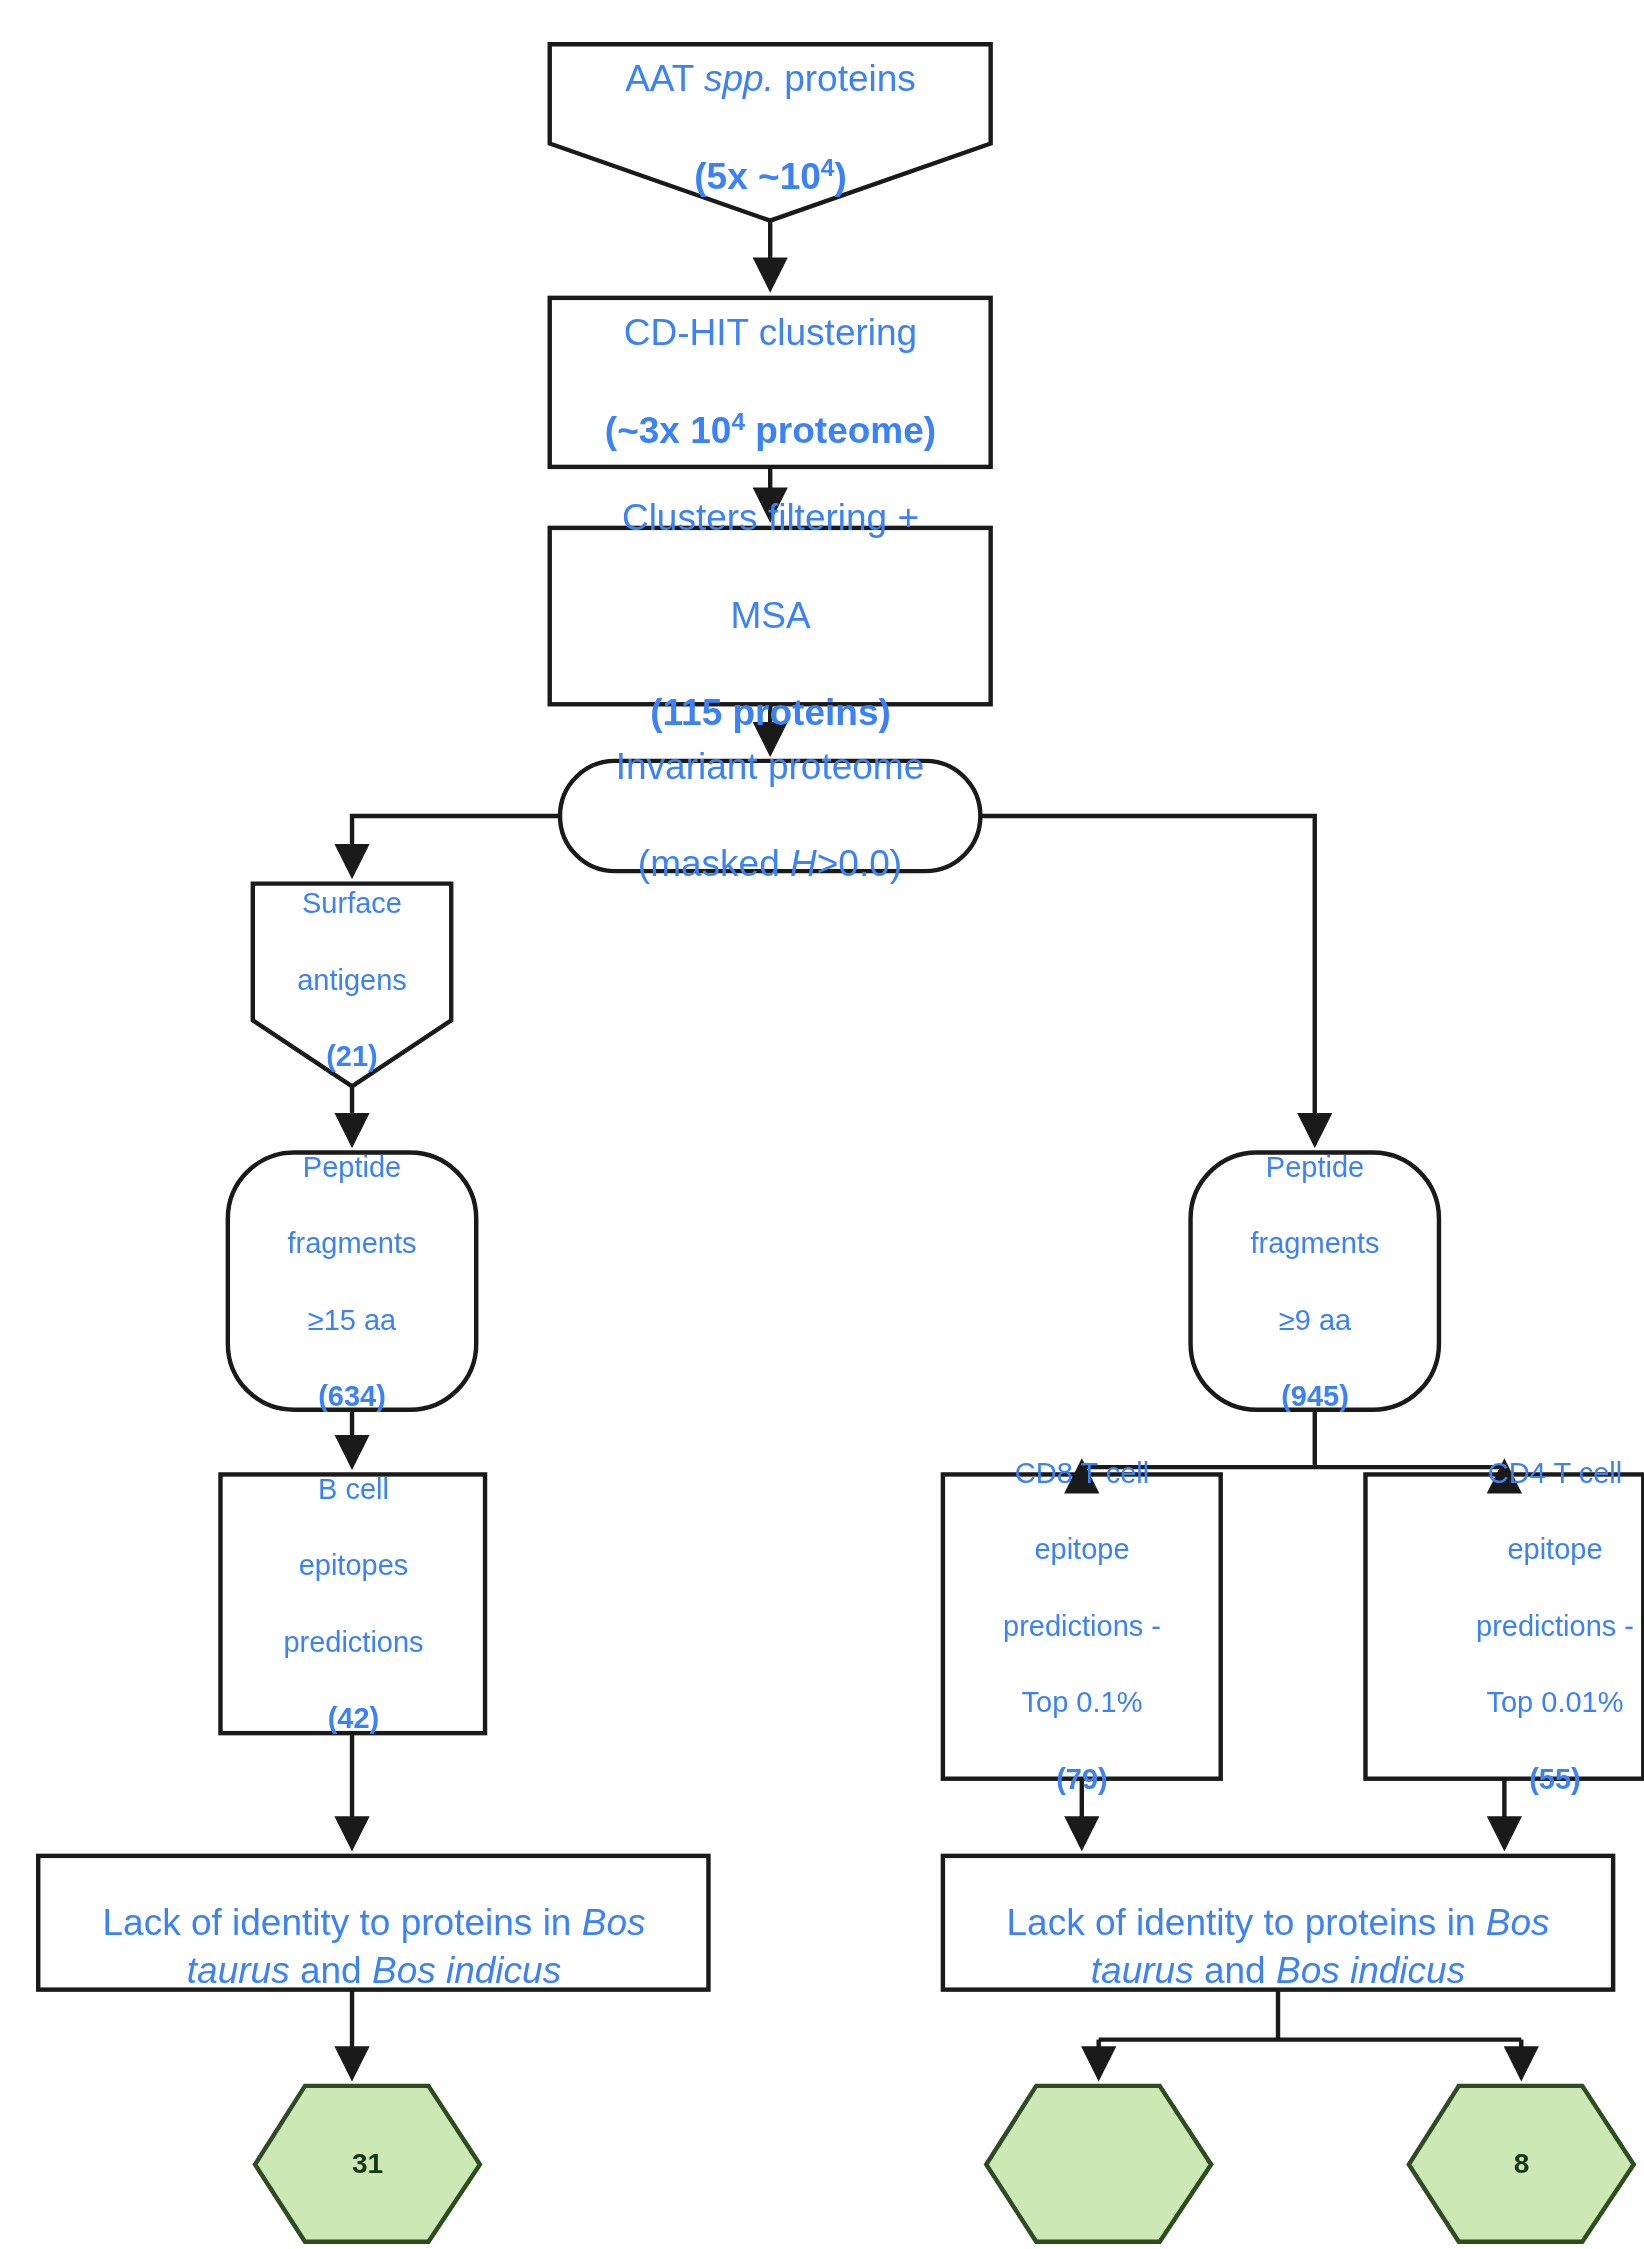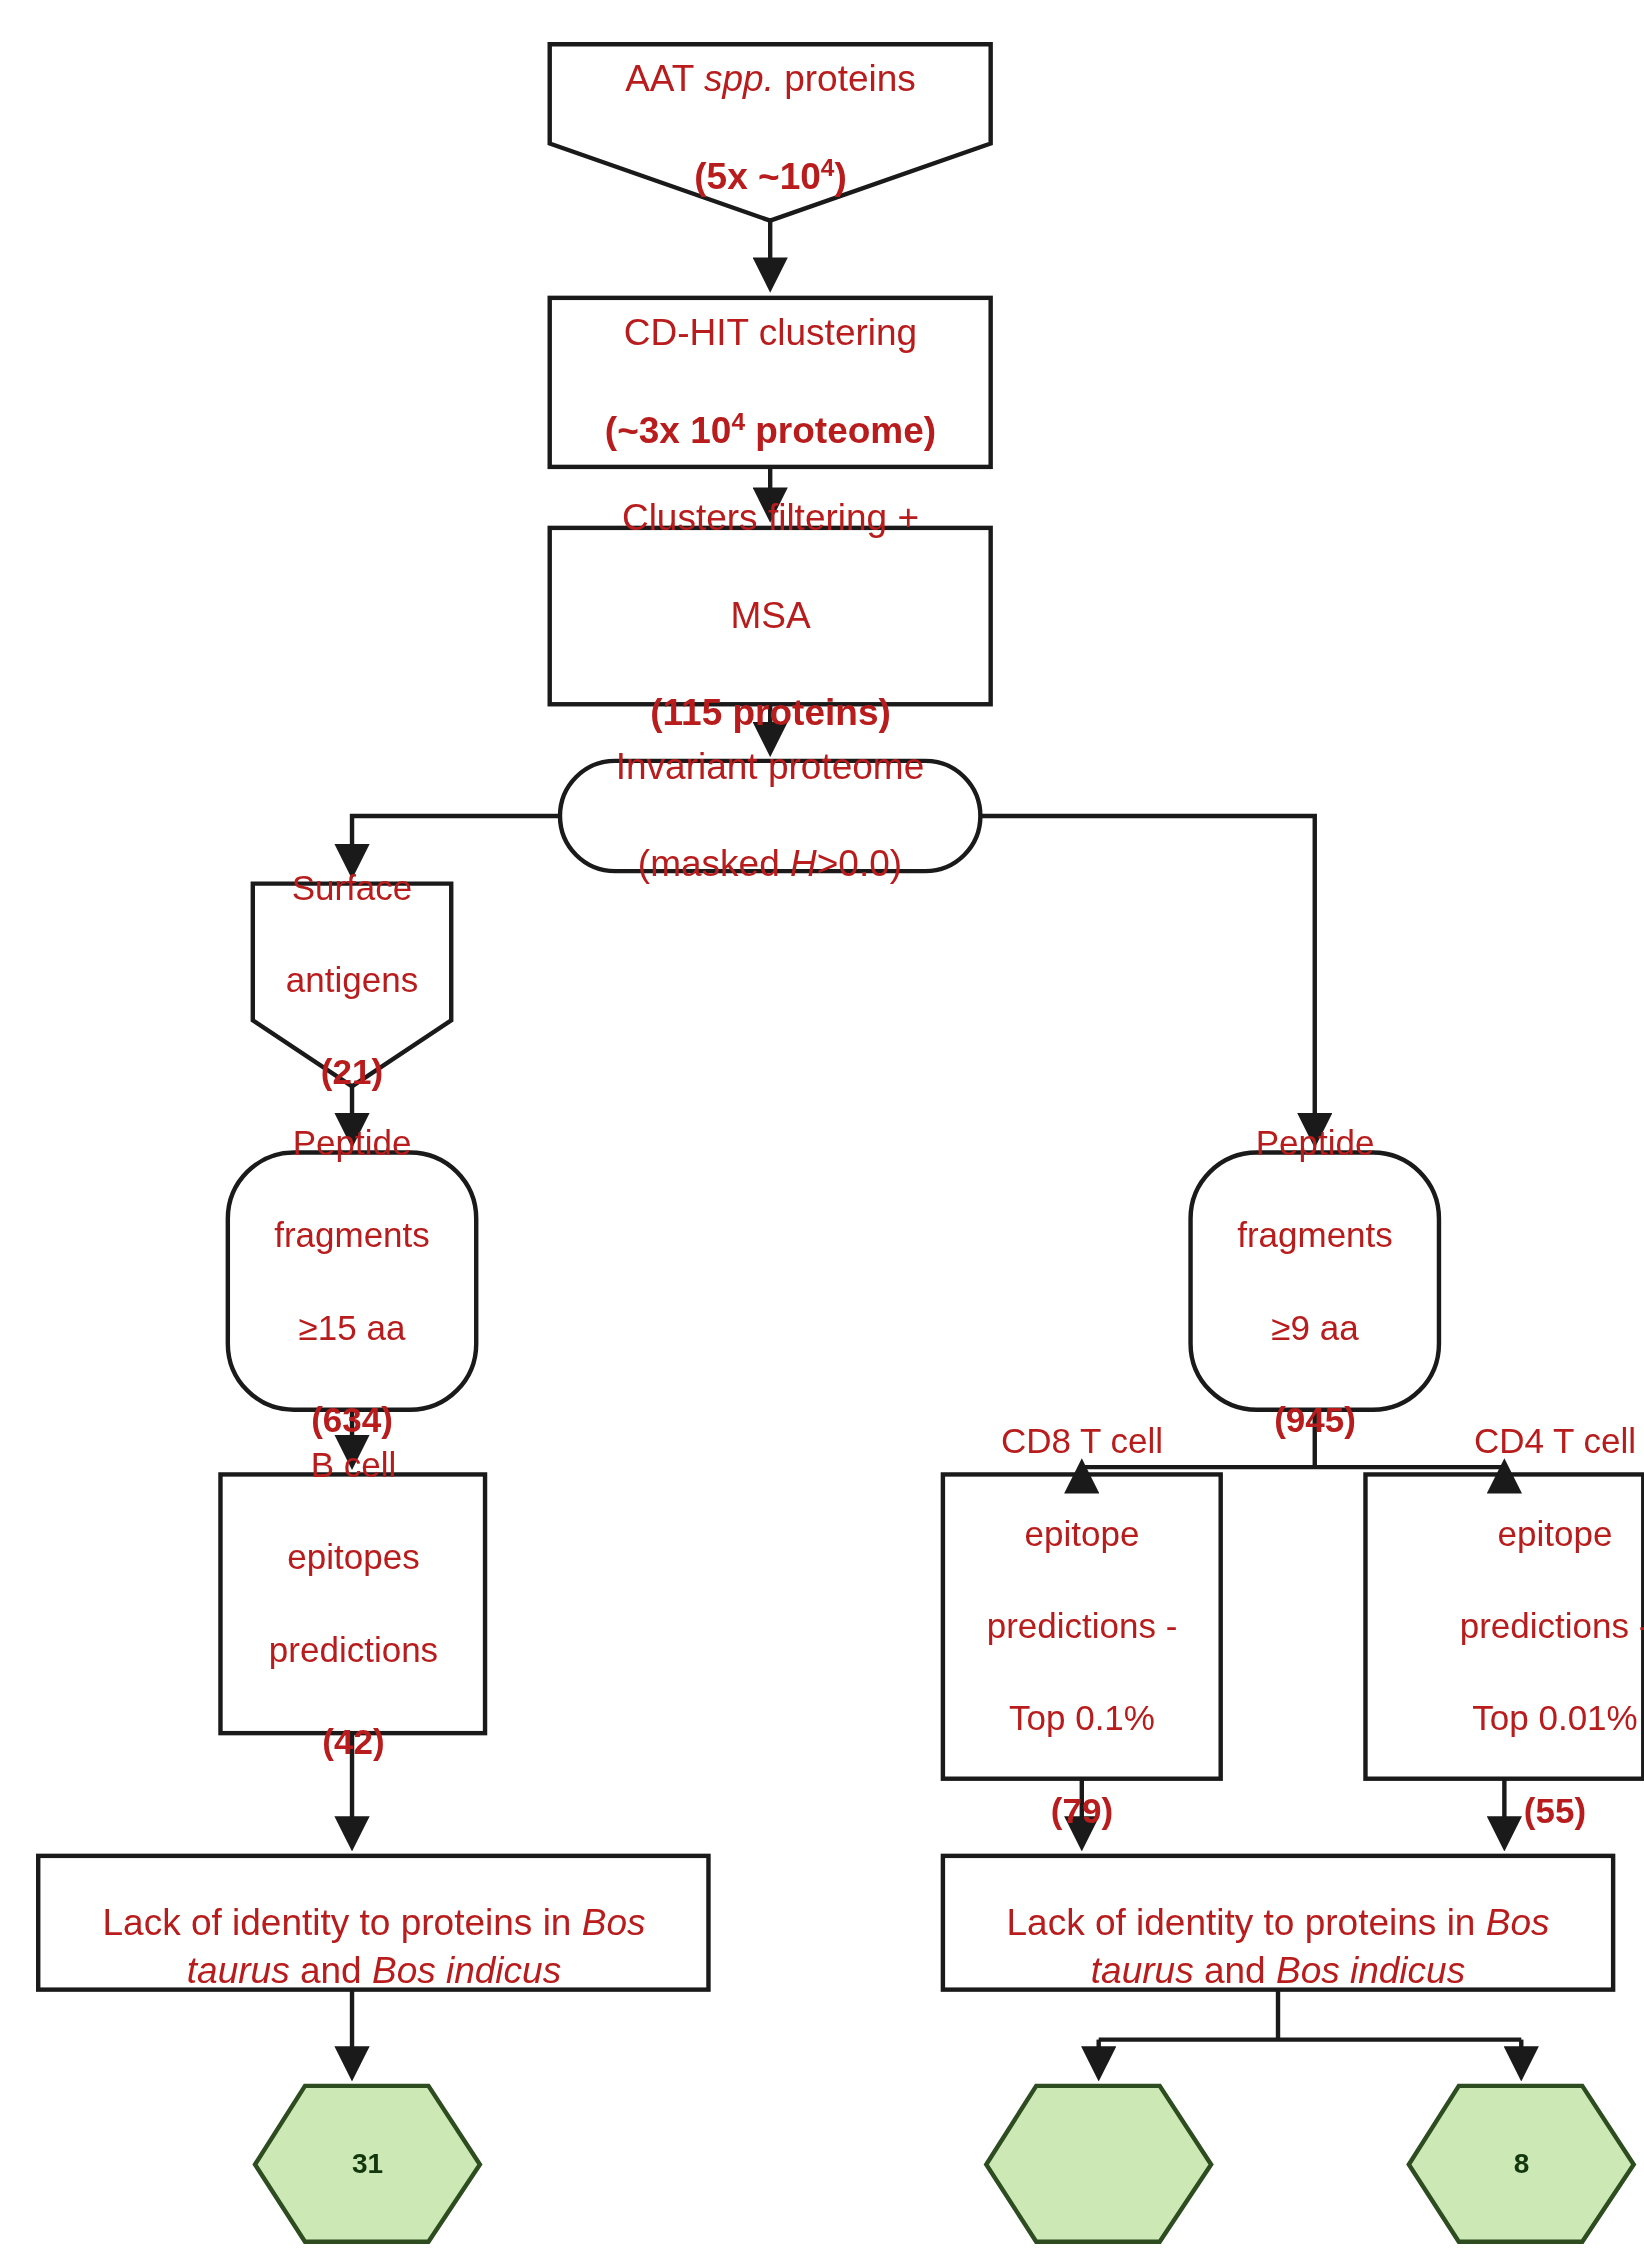--- a/index.html
+++ b/index.html
@@ -24,28 +24,28 @@
     top: 0;
     width: 1644px;
     height: 2250px;
   }
   .node-label {
     position: absolute;
     display: flex;
     align-items: center;
     justify-content: center;
     text-align: center;
-    color: #b91c1c;
+    color: #3b82f6;
     font-family: "Liberation Sans", sans-serif;
     line-height: 1.32;
     pointer-events: none;
     white-space: pre-line;
   }
   .lbl-lg { font-size: 37px; }
-  .lbl-md { font-size: 35px; }
+  .lbl-md { font-size: 29px; }
   .lbl-hex { font-size: 28px; font-weight: bold; color: #14380e; }
   .it { font-style: italic; }
   .bd { font-weight: bold; }
   sup { font-size: 0.66em; vertical-align: super; line-height: 0; }
 </style>
 </head>
 <body>
 
 <div id="flow-root">
 

